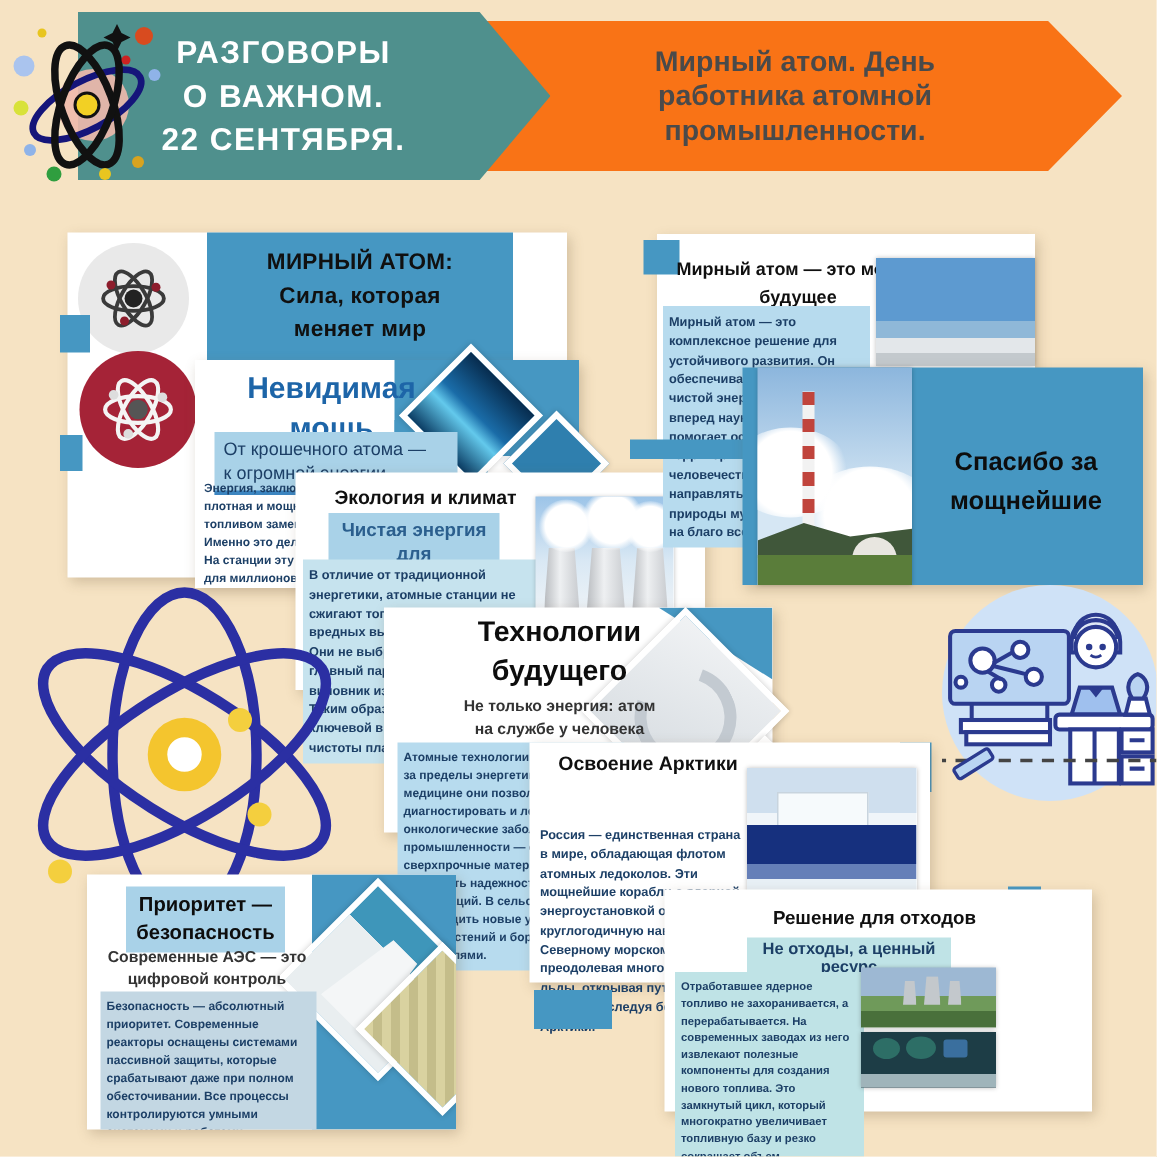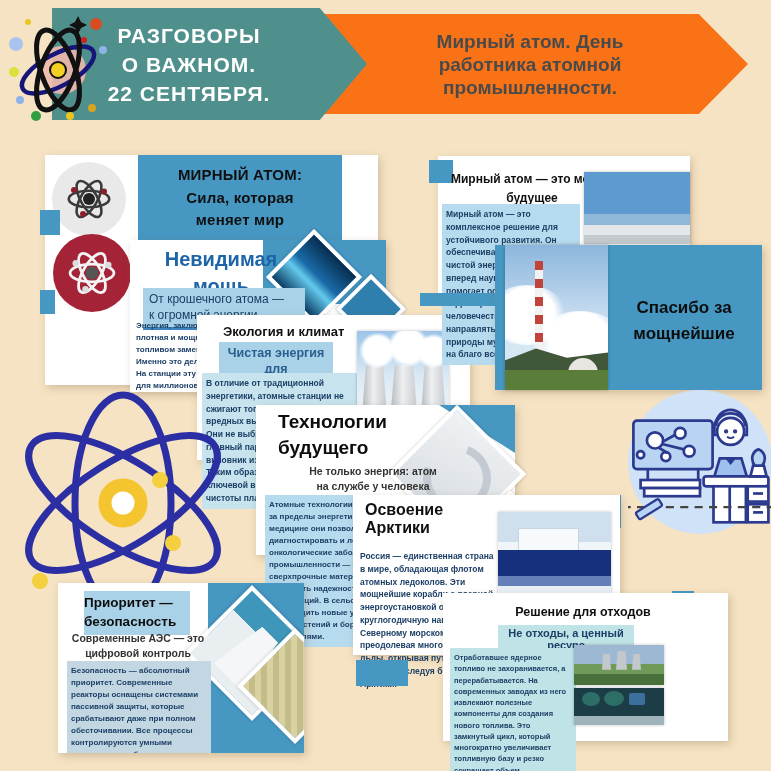--- a/index.html
+++ b/index.html
@@ -76,47 +76,47 @@
   #phD .grass{position:absolute;left:0;bottom:0;width:100%;height:20px;background:#5a7d3a}
   #phD .chimney{position:absolute;left:30px;top:16px;width:8px;height:96px;
     background:repeating-linear-gradient(180deg,#c0443c 0 9px,#f2f2f2 9px 18px)}
   #phD .dome{position:absolute;right:10px;bottom:16px;width:30px;height:16px;background:#e8e6e0;
     border-radius:15px 15px 0 0}
 
   
   #cardF{left:256px;top:405px;width:259px;height:150px;overflow:visible}
   #cardF .tri{position:absolute;right:0;top:0;width:76px;height:48px;background:#4697c2;
     clip-path:polygon(0 0,100% 0,100% 100%)}
-  #cardF .title{position:absolute;left:22px;top:4px;width:190px;text-align:left;
+  #cardF .title{position:absolute;left:22px;top:4px;width:190px;text-align:center;
     font-size:19px;font-weight:800;color:#0d0d0d;line-height:1.35}
   #cardF .sub{position:absolute;left:22px;top:59px;width:190px;text-align:center;
     font-size:10.5px;font-weight:700;color:#333;line-height:1.4}
   #cardF .body{position:absolute;left:9px;top:90px;width:143px;background:#b7dbee;padding:4px;font-size:8px}
   #dmF{left:152px;top:20px;width:90px;height:90px;background:linear-gradient(160deg,#f0f2f4,#d4dadf)}
   #dmF .arm{position:absolute;left:14px;top:14px;width:52px;height:52px;border:8px solid #c3cad1;
     border-radius:50%;border-top-color:transparent;transform:rotate(-70deg)}
   #dmF2{left:228px;top:96px;width:44px;height:44px;background:linear-gradient(160deg,#bcd9ea,#7fb4d4)}
 
   
   #cardG{left:353px;top:495px;width:267px;height:160px}
-  #cardG .title{position:absolute;left:12px;top:6px;width:134px;
-    font-size:16px;font-weight:800;color:#101010}
+  #cardG .title{position:absolute;left:12px;top:6px;width:134px;text-align:center;
+    font-size:13px;font-weight:800;color:#101010}
   #cardG .sub{position:absolute;left:12px;top:24px;width:120px;background:#a9d2e8;text-align:center;
     padding:3px 2px;font-size:11px;font-weight:700;color:#2b5f8e;line-height:1.3}
   #cardG .body{position:absolute;left:7px;top:55px;width:140px;font-size:8.5px}
   #phG{left:145px;top:17px;width:113px;height:100px;overflow:hidden;
     background:linear-gradient(180deg,#cfdfee 0 30%,#f0f5f9 30% 40%,#e8f0f6 40% 100%)}
   #phG .hull{position:absolute;left:0;top:38%;width:100%;height:26%;background:#16307e}
   #phG .deck{position:absolute;left:18%;top:16%;width:52%;height:24%;background:#f6fafc;border:1px solid #c8d4de}
   #phG .wave{position:absolute;left:0;top:64%;width:100%;height:10%;background:#2d4f9e;opacity:.7}
 
   
   #cardH{left:58px;top:583px;width:246px;height:170px;overflow:hidden}
   #cardH .band{position:absolute;left:150px;top:0;width:96px;height:170px;background:#4697c2}
-  #cardH .title{position:absolute;left:26px;top:8px;width:106px;background:#a9d2e8;
+  #cardH .title{position:absolute;left:26px;top:8px;width:106px;background:#a9d2e8;text-align:center;
     padding:3px 0;font-size:13.5px;font-weight:800;color:#0d0d0d;line-height:1.4}
   #cardH .sub{position:absolute;left:12px;top:48px;width:136px;text-align:center;
     font-size:10.5px;font-weight:700;color:#333;line-height:1.4}
   #cardH .body{position:absolute;left:9px;top:78px;width:136px;background:#c3d7e3;padding:4px;font-size:8px}
   #dmH1{left:146px;top:22px;width:88px;height:88px;background:linear-gradient(180deg,#3e96ba 0 30%,#e9eef0 30%)}
   #dmH1 .tw{position:absolute;left:24px;top:18px;width:40px;height:60px;background:#f4f6f7;
     clip-path:polygon(22% 0,78% 0,100% 100%,0 100%)}
   #dmH2{left:196px;top:62px;width:74px;height:74px;
     background:repeating-linear-gradient(45deg,#d9d2a0 0 6px,#c4bd8a 6px 12px)}
 

